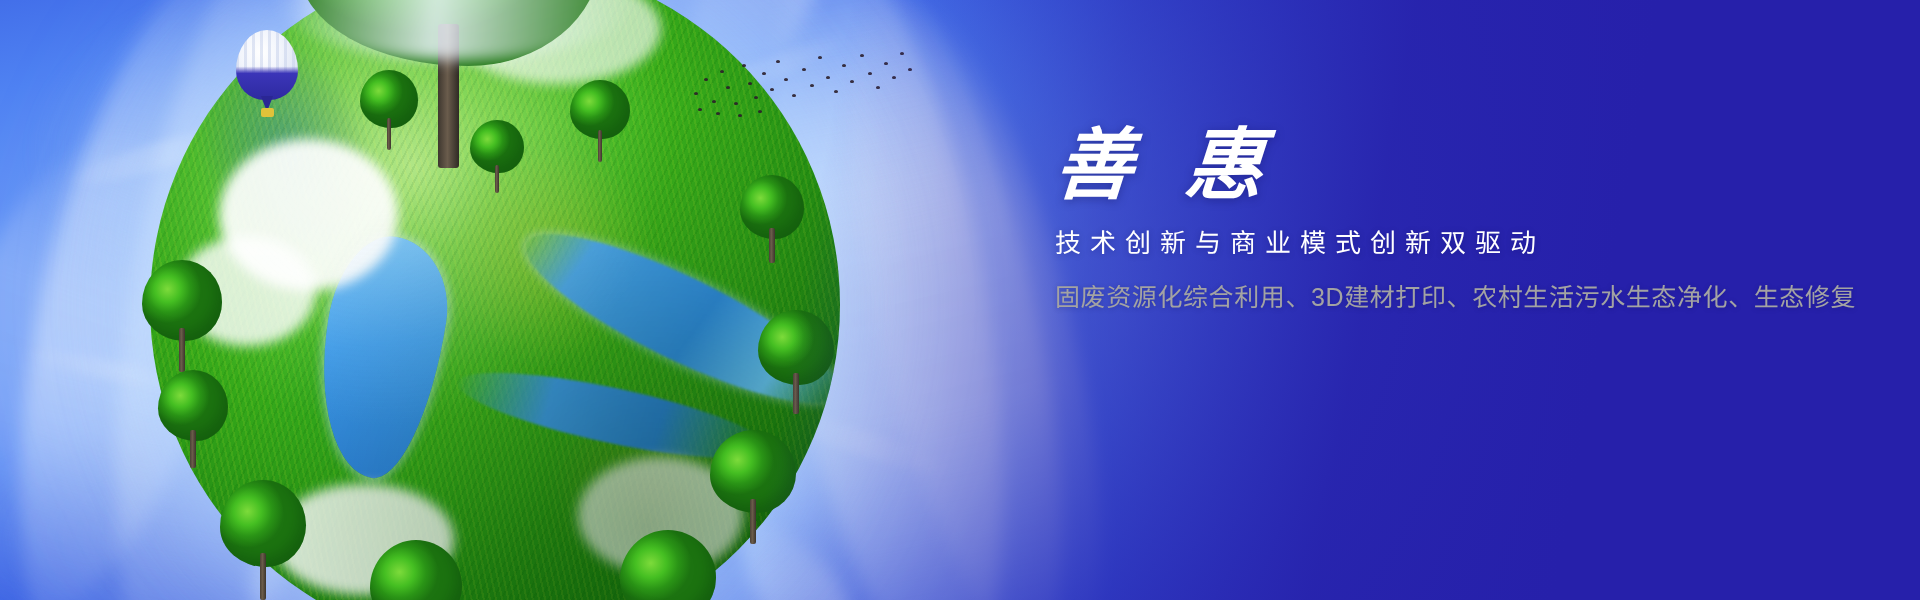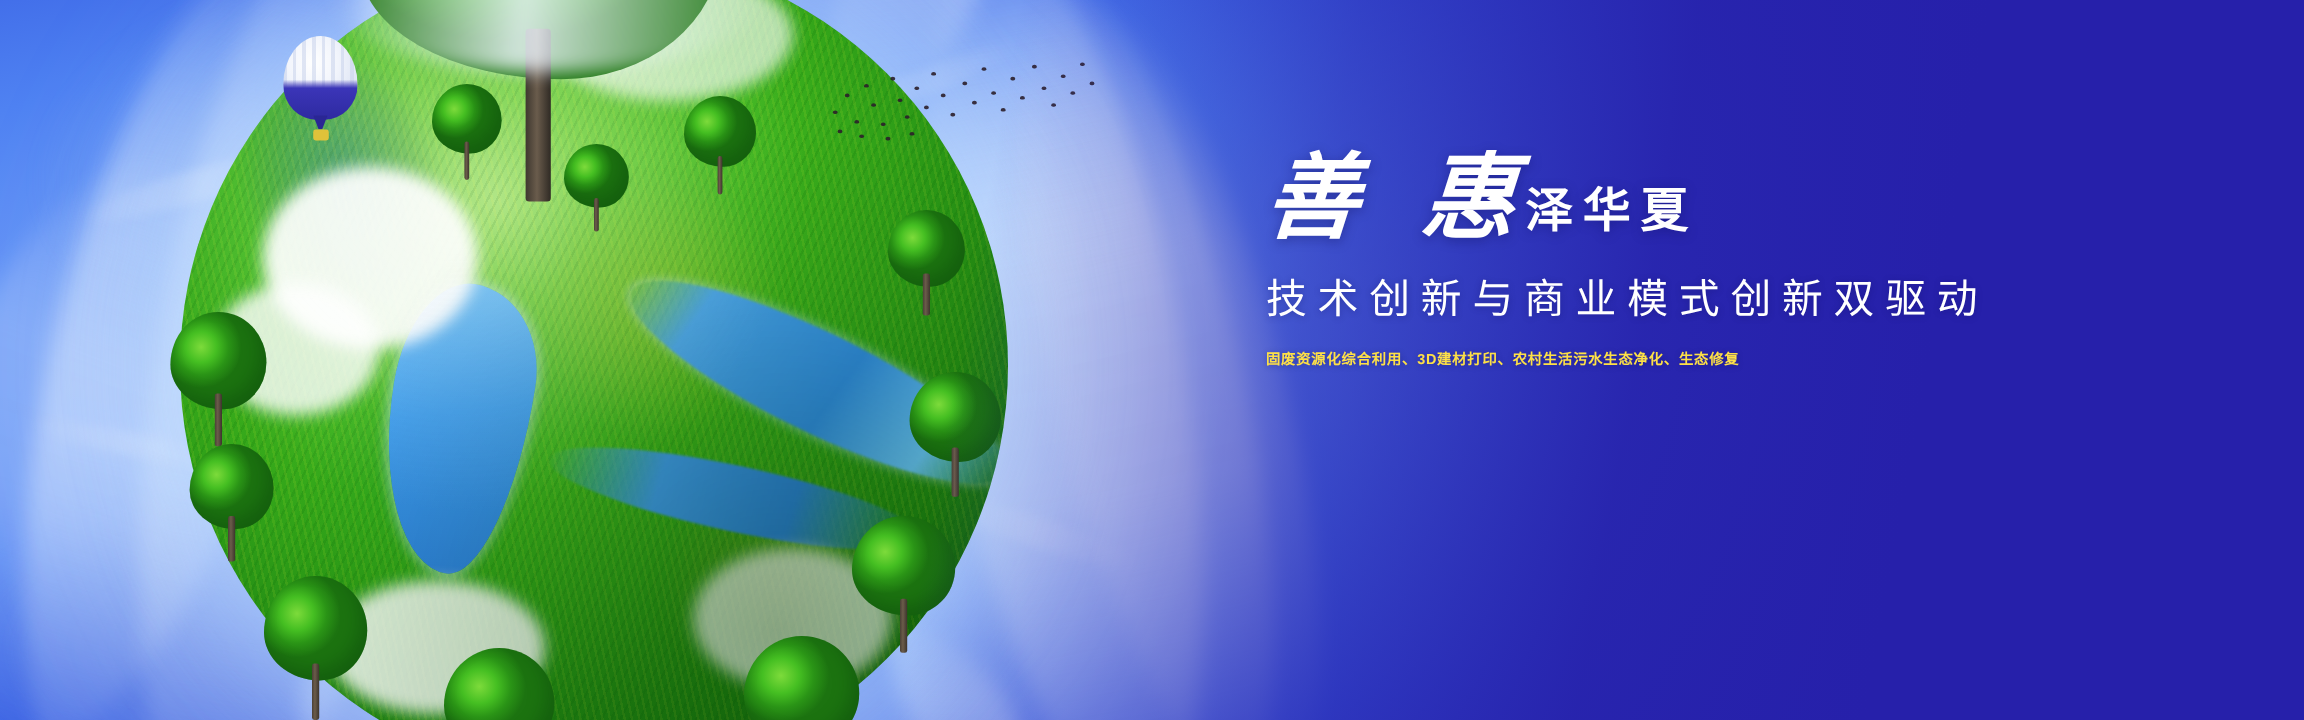--- a/index.html
+++ b/index.html
@@ -220,34 +220,33 @@
     font-family:"Liberation Serif","DejaVu Serif",serif;
     font-size:40px; font-weight:700;
     letter-spacing:8px;
     padding-left:8px;
     padding-bottom:6px;
   }
   .hl-gap{width:52px; display:inline-block;}
 
   .subtitle{
     margin-top:20px;
-    font-size:34px;
+    font-size:26px;
     letter-spacing:9px;
     color:#ffffff;
     white-space:nowrap;
     text-shadow:0 1px 6px rgba(12,12,80,.30);
   }
   .desc{
     margin-top:18px;
-    font-size:12px;
+    font-size:25px;
     letter-spacing:.6px;
-    color:#fde047;
+    color:#a3a3a3;
     white-space:nowrap;
     text-shadow:0 1px 5px rgba(12,12,80,.30);
-    font-weight:bold;
   }
   .cta{
     margin-top:26px;
     display:inline-flex;
     align-items:center;
     justify-content:center;
     gap:10px;
     width:140px; height:42px;
     border:1px solid rgba(255,255,255,.92);
     background:transparent;
@@ -395,21 +394,20 @@
   </div>
 
   <div class="sky-right-wash"></div>
 
   <div class="content">
 
     <div class="headline">
       <span class="hl-big">善</span>
       <span class="hl-gap"></span>
       <span class="hl-big">惠</span>
-      <span class="hl-small">泽华夏</span>
     </div>
 
     <div class="subtitle">技术创新与商业模式创新双驱动</div>
 
     <div class="desc">固废资源化综合利用、3D建材打印、农村生活污水生态净化、生态修复</div>
 
 
   </div>
 
 </div>

